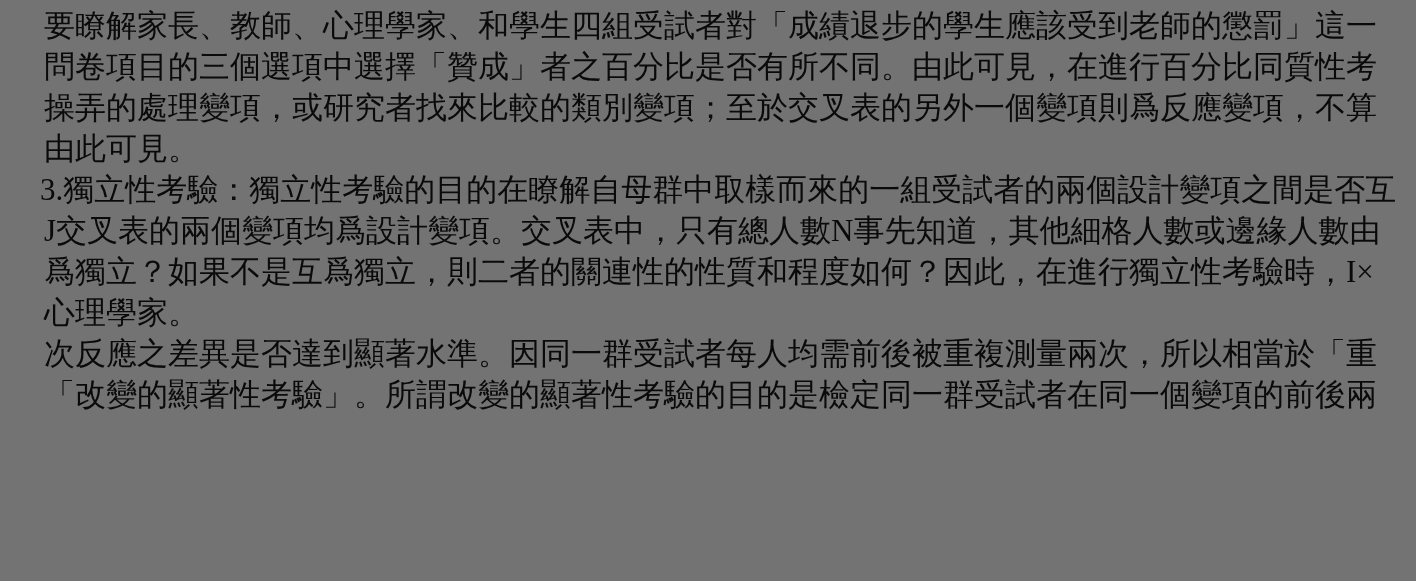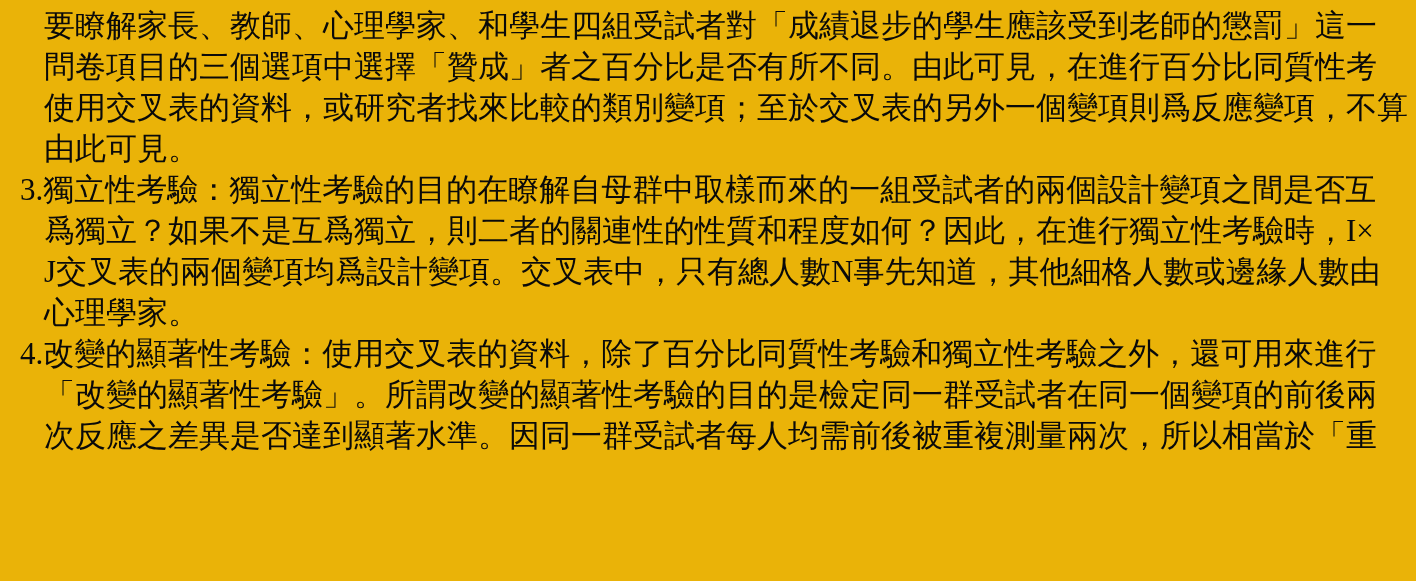--- a/index.html
+++ b/index.html
@@ -4,51 +4,51 @@
 <style>
   html, body {
     margin: 0;
     padding: 0;
     background: #ffffff;
   }
   .page {
     position: relative;
     width: 1416px;
     height: 581px;
-    background: #eab308;
+    background: #737373;
     color: #0a0a0a;
     font-family: "Liberation Serif", "DejaVu Serif", serif;
     font-size: 31px;
     overflow: hidden;
     box-sizing: border-box;
     padding-top: 5px;
   }
   .line {
     height: 41px;
     line-height: 41px;
     white-space: nowrap;
     letter-spacing: 0px;
   }
   
   .line.cont {
     padding-left: 44px;
   }
   
   .line.item {
     padding-left: 20px;
+    text-align: center;
   }
 </style>
 </head>
 <body>
 
 <div class="page">
   <div class="line cont">要瞭解家長、教師、心理學家、和學生四組受試者對「成績退步的學生應該受到老師的懲罰」這一</div>
   <div class="line cont">問卷項目的三個選項中選擇「贊成」者之百分比是否有所不同。由此可見，在進行百分比同質性考</div>
-  <div class="line cont">使用交叉表的資料，或研究者找來比較的類別變項；至於交叉表的另外一個變項則爲反應變項，不算</div>
+  <div class="line cont">操弄的處理變項，或研究者找來比較的類別變項；至於交叉表的另外一個變項則爲反應變項，不算</div>
   <div class="line cont">由此可見。</div>
   <div class="line item">3.獨立性考驗：獨立性考驗的目的在瞭解自母群中取樣而來的一組受試者的兩個設計變項之間是否互</div>
+  <div class="line cont">J交叉表的兩個變項均爲設計變項。交叉表中，只有總人數N事先知道，其他細格人數或邊緣人數由</div>
   <div class="line cont">爲獨立？如果不是互爲獨立，則二者的關連性的性質和程度如何？因此，在進行獨立性考驗時，I×</div>
-  <div class="line cont">J交叉表的兩個變項均爲設計變項。交叉表中，只有總人數N事先知道，其他細格人數或邊緣人數由</div>
   <div class="line cont">心理學家。</div>
-  <div class="line item">4.改變的顯著性考驗：使用交叉表的資料，除了百分比同質性考驗和獨立性考驗之外，還可用來進行</div>
+  <div class="line cont">次反應之差異是否達到顯著水準。因同一群受試者每人均需前後被重複測量兩次，所以相當於「重</div>
   <div class="line cont">「改變的顯著性考驗」。所謂改變的顯著性考驗的目的是檢定同一群受試者在同一個變項的前後兩</div>
-  <div class="line cont">次反應之差異是否達到顯著水準。因同一群受試者每人均需前後被重複測量兩次，所以相當於「重</div>
 </div>
 
 </body></html>

